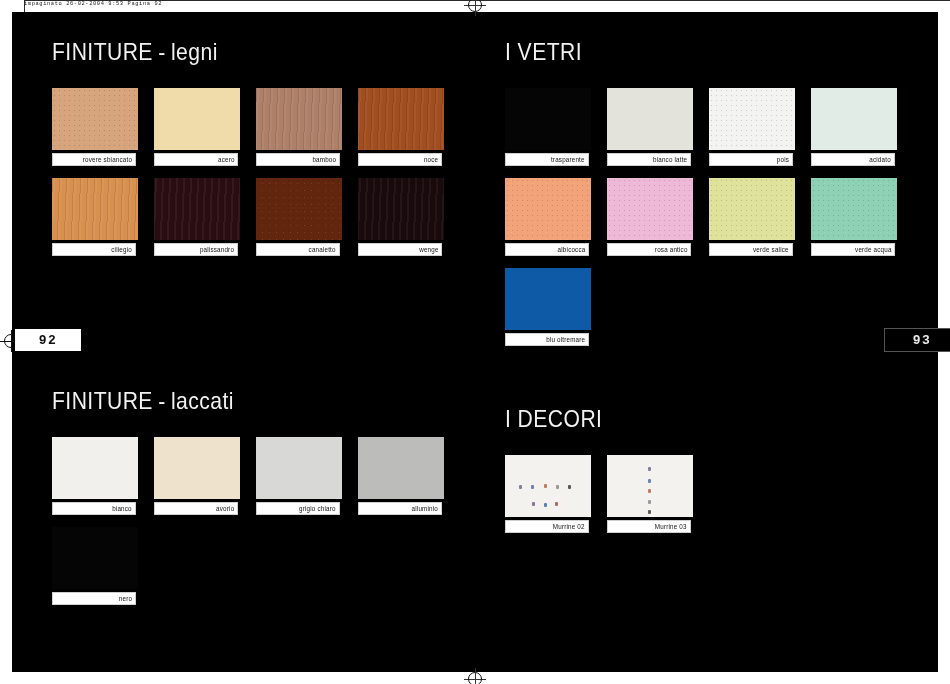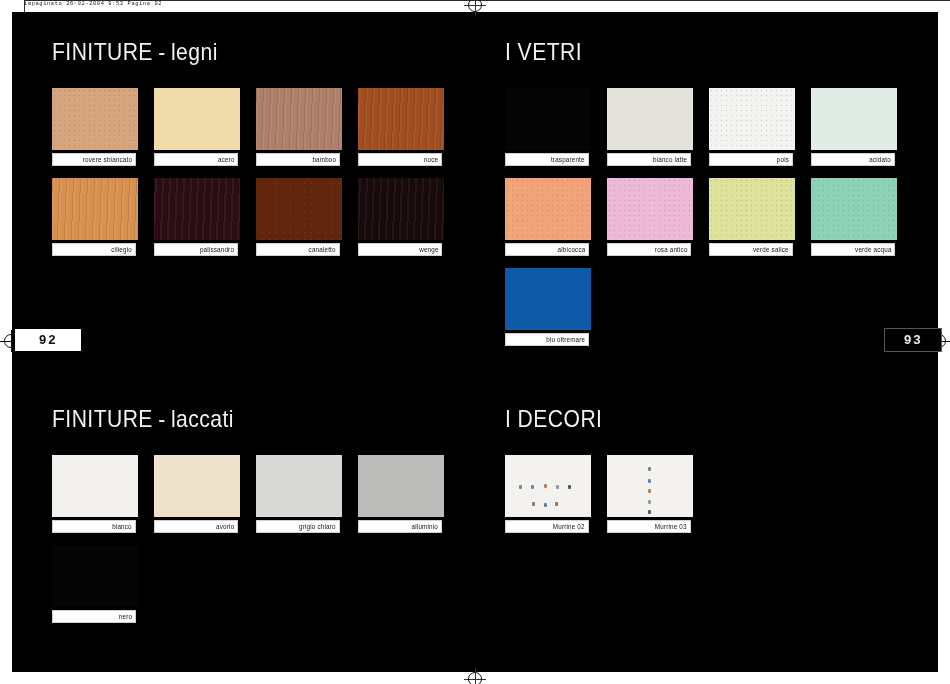--- a/index.html
+++ b/index.html
@@ -27,21 +27,21 @@
   .reg-b{left:464px;top:668px;}
   .reg-t:before,.reg-b:before{background:#333;}
   .reg-t:after,.reg-b:after{background:#333;}
 
   
   .pagetab{position:absolute;height:22px;background:#ffffff;border:1px solid #000;
     display:flex;align-items:center;justify-content:center;}
   .pagetab span{font-family:"Liberation Mono",monospace;font-size:13px;font-weight:bold;
     letter-spacing:1.4px;color:#111;}
   .pagetab-l{left:14px;top:328px;width:66px;}
-  .pagetab-r{left:884px;top:328px;width:56px;background:#000;border:1px solid #555;}
+  .pagetab-r{left:884px;top:328px;width:56px;background:#000;border:1px solid #555;padding-left:9px;}
   .pagetab-r span{color:#e8e8e8;}
 
   
   .col{position:absolute;}
   .col-left{left:52px;}
   .col-right{left:505px;}
 
   .sec-title{font-family:"Liberation Sans Narrow","Liberation Sans",sans-serif;
     font-size:24px;font-weight:400;color:#f2f2f2;letter-spacing:.5px;
     transform:scaleX(.88);transform-origin:left center;white-space:nowrap;}
@@ -203,21 +203,21 @@
           </div>
         </div>
         <div class="swatch">
           <div class="chip" style="background-color: rgb(14, 90, 166);"></div>
           <div class="label">
             <span>blu oltremare</span>
           </div>
         </div>
       </div>
     </div>
-  <div class="col col-left" style="top:405px;text-decoration:underline;" id="sec-2">
+  <div class="col col-left" style="top:387px;text-decoration:underline;" id="sec-2">
       <div class="sec-title"><span>FINITURE</span><span class="dash">-</span><span>laccati</span></div>
       <div class="grid" style="margin-top: 22px; width: 412px;">
         <div class="swatch">
           <div class="chip" style="background-color: rgb(242, 240, 236);"></div>
           <div class="label">
             <span>bianco</span>
           </div>
         </div>
         <div class="swatch">
           <div class="chip" style="background-color: rgb(238, 226, 204);"></div>

